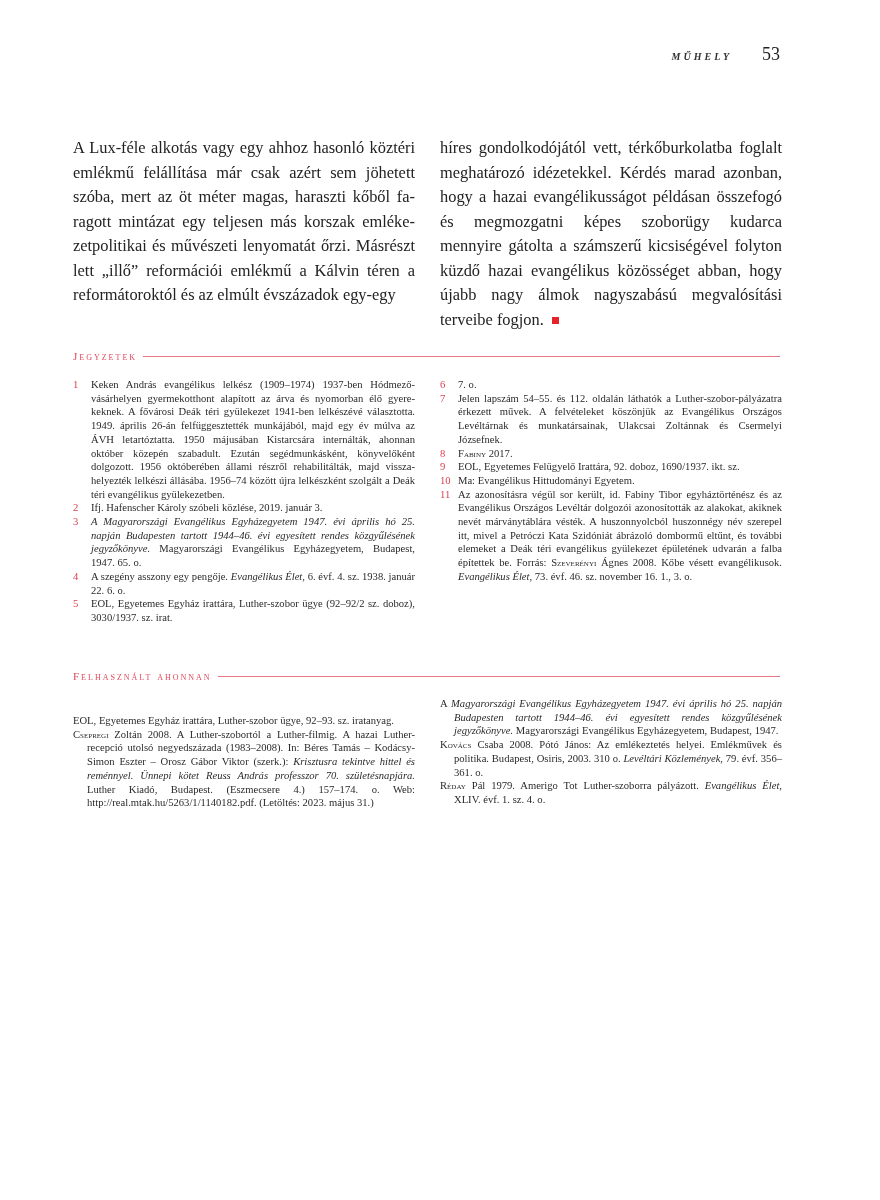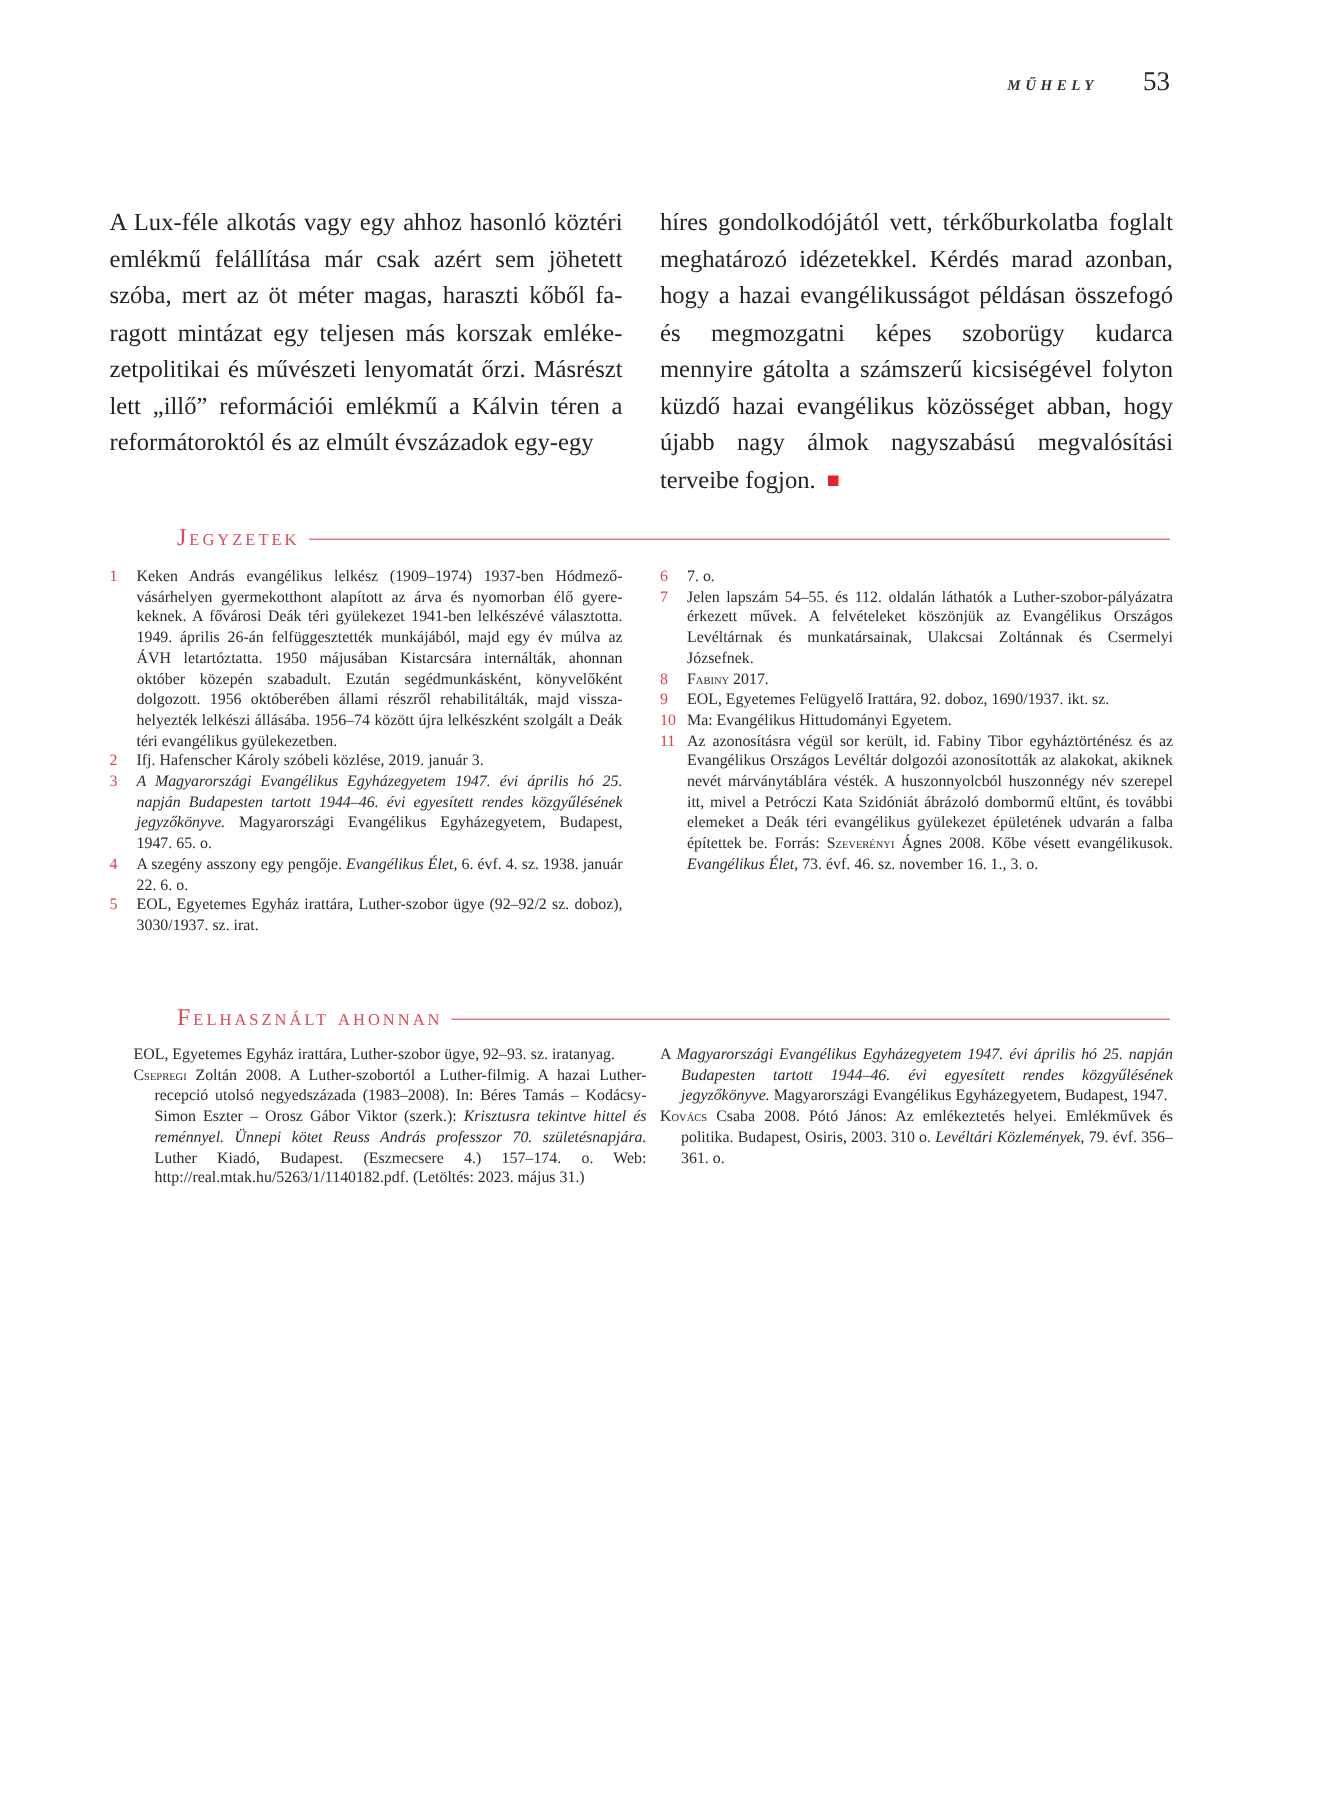--- a/index.html
+++ b/index.html
@@ -10,37 +10,37 @@
                   font-size: 10px; letter-spacing: 3px; color: #333; }
   .page-number { font-family: Liberation Serif, serif; font-size: 18px; color: #222; }
 
   .body-col { position: absolute; top: 136px; width: 342px; font-family: "Liberation Serif", serif;
               font-size: 16.4px; line-height: 24.5px; color: #222; text-align: justify; hyphens: manual; }
   .body-left { left: 73px; }
   .body-right { left: 440px; }
   .end-mark { display: inline-block; width: 7px; height: 7px; background: #e3242b; margin-left: 8px; vertical-align: middle; }
 
   .section-head { position: absolute; left: 73px; width: 707px; display: flex; align-items: center; }
-  .section-head .title { font-family: "Liberation Serif", serif; font-variant: small-caps; font-size: 16px;
-                         letter-spacing: 2px; color: #e0485a; white-space: nowrap; margin-right: 6px; margin-left: 45px; }
+  .section-head .title { font-family: "Liberation Serif", serif; font-variant: small-caps; font-size: 11px;
+                         letter-spacing: 2px; color: #e0485a; white-space: nowrap; margin-right: 6px; }
   .section-head .rule { flex: 1; height: 0; border-top: 1px solid #e57a85; }
 
   .notes-col { position: absolute; width: 342px; font-family: "Liberation Serif", serif;
                font-size: 10.6px; line-height: 13.7px; color: #2a2a2a; }
   .notes-left { left: 73px; top: 378px; }
   .notes-right { left: 440px; top: 378px; }
   .note { display: flex; text-align: justify; }
   .note .num { width: 18px; flex: none; color: #d9414f; text-align: left; }
   .note .txt { flex: 1; }
   .sc { font-variant: small-caps; }
   i { font-style: italic; }
 
   .refs-col { position: absolute; width: 342px; font-family: "Liberation Serif", serif;
               font-size: 10.6px; line-height: 13.7px; color: #2a2a2a; }
-  .refs-left { left: 73px; top: 697px; margin-left: 16px; }
+  .refs-left { left: 73px; top: 714px; }
   .refs-right { left: 440px; top: 697px; }
   .ref { padding-left: 14px; text-indent: -14px; text-align: justify; }
 </style>
 </head>
 <body>
 
 <div class="running-head">
   <span class="section-name">MŰHELY</span>
   <span class="page-number">53</span>
 </div>
@@ -113,13 +113,14 @@
 </div>
 
 <div class="refs-col refs-left">
   <div class="ref"><span>EOL, Egyetemes Egyház irattára, Luther-szobor ügye, 92–93. sz. iratanyag.</span></div>
   <div class="ref"><span class="sc">Csepregi</span><span> Zoltán 2008. A Luther-szobortól a Luther-filmig. A hazai Lu­ther-recepció utolsó negyedszázada (1983–2008). In: Béres Tamás – Kodácsy-Simon Eszter – Orosz Gábor Viktor (szerk.): </span><i>Krisztusra tekintve hittel és reménnyel. Ünnepi kötet Reuss András professzor 70. születésnapjára.</i><span> Luther Kiadó, Budapest. (Eszmecsere 4.) 157–174. o. Web: http://real.mtak.hu/5263/1/1140182.pdf. (Letöltés: 2023. május 31.)</span></div>
 </div>
 
 <div class="refs-col refs-right">
   <div class="ref"><span>A </span><i>Magyarországi Evangélikus Egyházegyetem 1947. évi április hó 25. napján Budapesten tartott 1944–46. évi egyesített rendes közgyűlésének jegyzőkönyve.</i><span> Magyarországi Evangélikus Egyházegyetem, Budapest, 1947.</span></div>
   <div class="ref"><span class="sc">Kovács</span><span> Csaba 2008. Pótó János: Az emlékeztetés helyei. Emlékművek és politika. Budapest, Osiris, 2003. 310 o. </span><i>Levéltári Közlemények</i><span>, 79. évf. 356–361. o.</span></div>
+  <div class="ref"><span class="sc">Réday</span><span> Pál 1979. Amerigo Tot Luther-szoborra pályázott. </span><i>Evangélikus Élet</i><span>, XLIV. évf. 1. sz. 4. o.</span></div>
 </div>
 
 </body></html>

